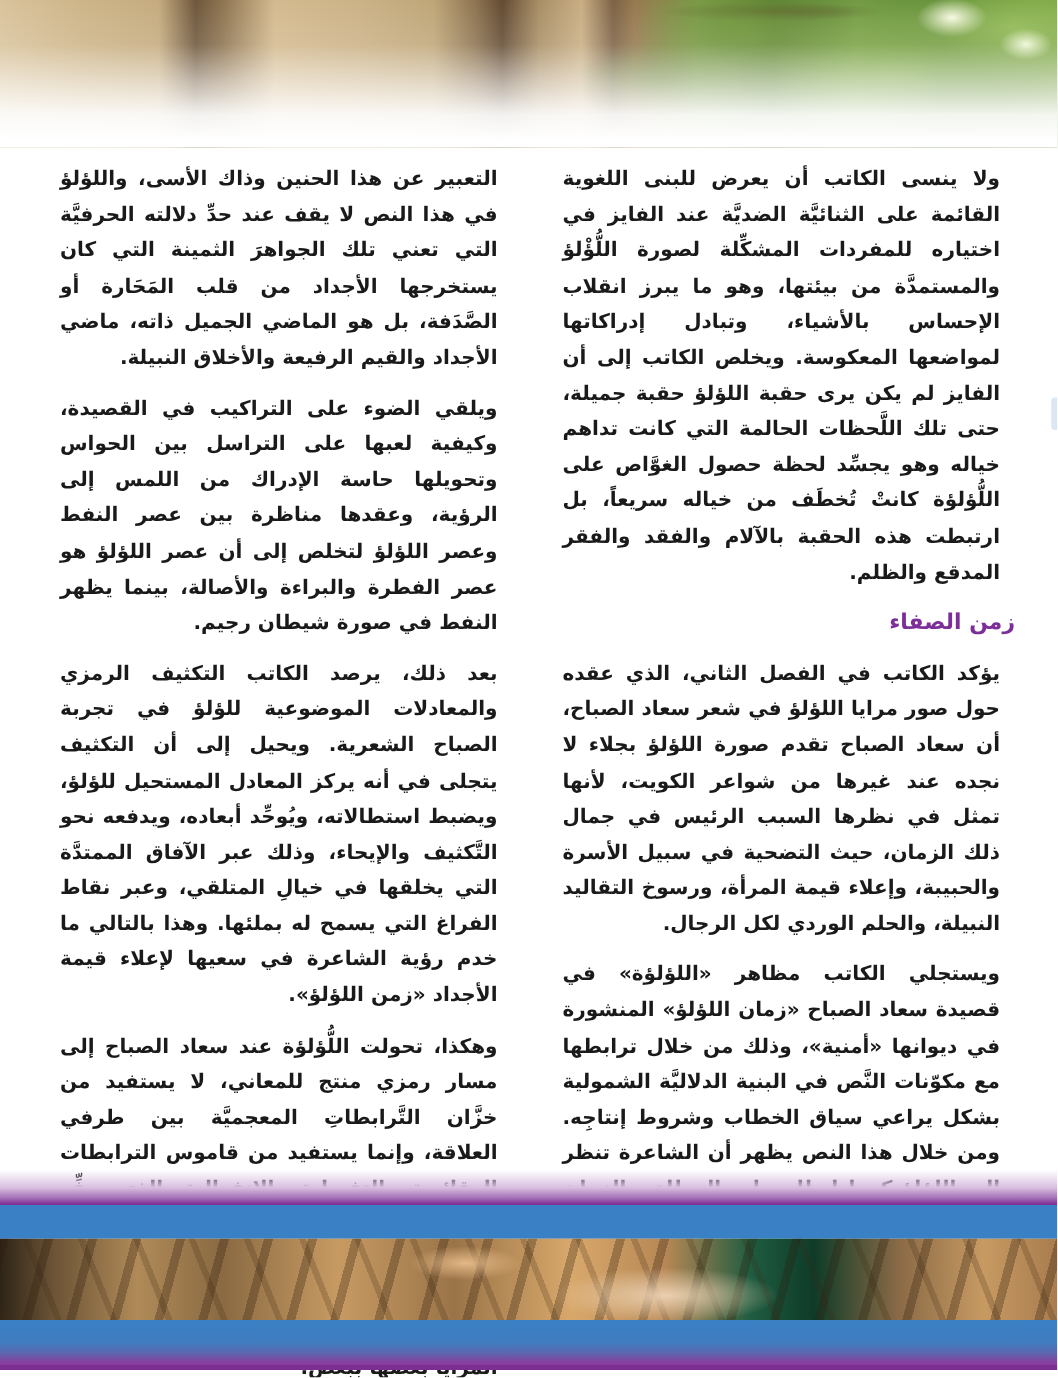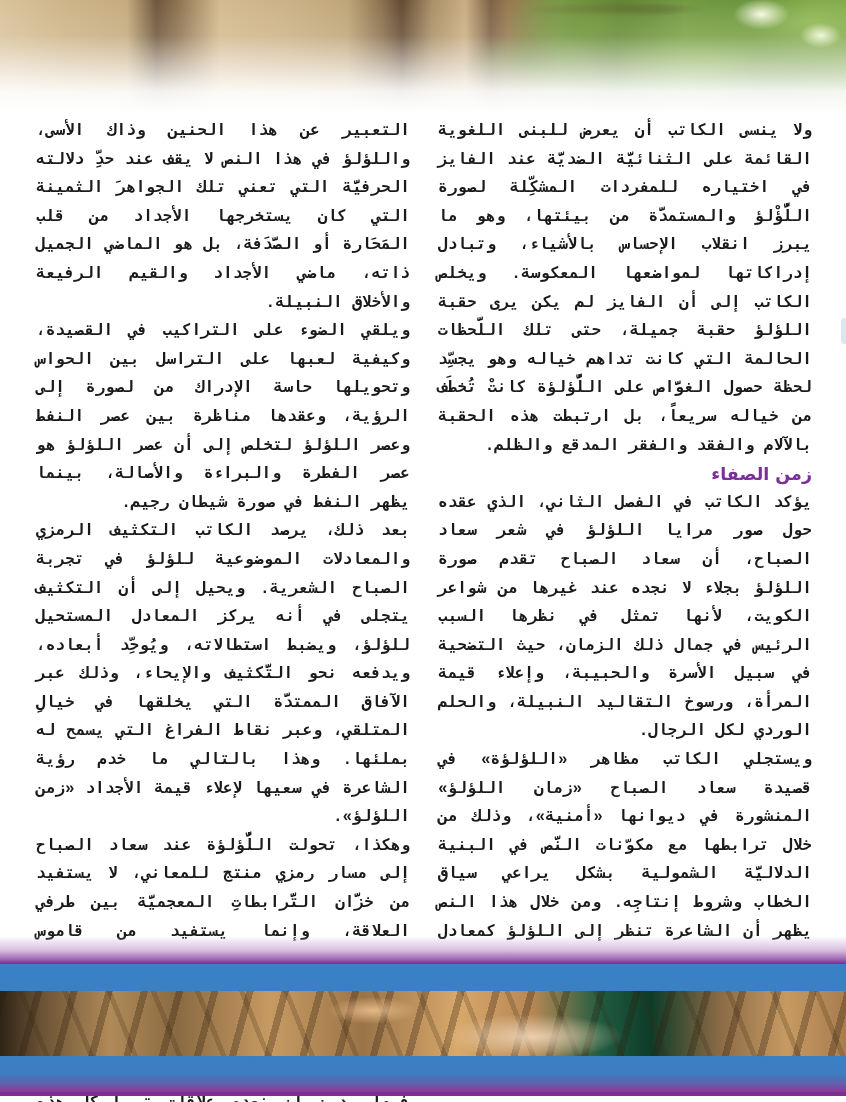--- a/index.html
+++ b/index.html
@@ -45,21 +45,21 @@
     color:var(--text_color,#1a1a1a);
   }
   .col{
     width:374px;
     font-size:16px;
     font-weight:bold;
     line-height:28.6px;
     text-align:justify;
     text-justify:inter-word;
   }
-  .col p{margin:0;font-family:Liberation Mono, monospace;}
+  .col p{margin:12px;}
   .section-heading{
     color:var(--accent_purple,#7c2f99);
     font-size:17.5px;
     font-weight:bold;
     line-height:28.6px;
     margin:0;
     text-align:right;
   }
 
   
@@ -118,21 +118,21 @@
     <div class="col">
       <p>ولا ينسى الكاتب أن يعرض للبنى اللغوية القائمة على الثنائيَّة الضديَّة عند الفايز في اختياره للمفردات المشكِّلة لصورة اللُّؤْلؤ والمستمدَّة من بيئتها، وهو ما يبرز انقلاب الإحساس بالأشياء، وتبادل إدراكاتها لمواضعها المعكوسة. ويخلص الكاتب إلى أن الفايز لم يكن يرى حقبة اللؤلؤ حقبة جميلة، حتى تلك اللَّحظات الحالمة التي كانت تداهم خياله وهو يجسِّد لحظة حصول الغوَّاص على اللُّؤلؤة كانتْ تُخطَف من خياله سريعاً، بل ارتبطت هذه الحقبة بالآلام والفقد والفقر المدقع والظلم.</p>
       <h3 class="section-heading">زمن الصفاء</h3>
       <p>يؤكد الكاتب في الفصل الثاني، الذي عقده حول صور مرايا اللؤلؤ في شعر سعاد الصباح، أن سعاد الصباح تقدم صورة اللؤلؤ بجلاء لا نجده عند غيرها من شواعر الكويت، لأنها تمثل في نظرها السبب الرئيس في جمال ذلك الزمان، حيث التضحية في سبيل الأسرة والحبيبة، وإعلاء قيمة المرأة، ورسوخ التقاليد النبيلة، والحلم الوردي لكل الرجال.</p>
       <p>ويستجلي الكاتب مظاهر «اللؤلؤة» في قصيدة سعاد الصباح «زمان اللؤلؤ» المنشورة في ديوانها «أمنية»، وذلك من خلال ترابطها مع مكوّنات النَّص في البنية الدلاليَّة الشمولية بشكل يراعي سياق الخطاب وشروط إنتاجِه. ومن خلال هذا النص يظهر أن الشاعرة تنظر إلى اللؤلؤ كمعادل للجميل والمطلق والزمان الماضي الحلم، مقابل النفط كمعادل للزمن الحاضر الزائف والمغشوش، هذا النفط الذي وقع قومها تحت تأثيره وجعلهم يرون للسواد بريقاً أجمل من بريق اللؤلؤ.</p>
 
     </div>
 
     <div class="col">
       <p>التعبير عن هذا الحنين وذاك الأسى، واللؤلؤ في هذا النص لا يقف عند حدِّ دلالته الحرفيَّة التي تعني تلك الجواهرَ الثمينة التي كان يستخرجها الأجداد من قلب المَحَارة أو الصَّدَفة، بل هو الماضي الجميل ذاته، ماضي الأجداد والقيم الرفيعة والأخلاق النبيلة.</p>
-      <p>ويلقي الضوء على التراكيب في القصيدة، وكيفية لعبها على التراسل بين الحواس وتحويلها حاسة الإدراك من لصورة إلى الرؤية، وعقدها مناظرة بين عصر النفط وعصر اللؤلؤ لتخلص إلى أن عصر اللؤلؤ هو عصر الفطرة والبراءة والأصالة، بينما يظهر النفط في صورة شيطان رجيم.</p>
+      <p>ويلقي الضوء على التراكيب في القصيدة، وكيفية لعبها على التراسل بين الحواس وتحويلها حاسة الإدراك من اللمس إلى الرؤية، وعقدها مناظرة بين عصر النفط وعصر اللؤلؤ لتخلص إلى أن عصر اللؤلؤ هو عصر الفطرة والبراءة والأصالة، بينما يظهر النفط في صورة شيطان رجيم.</p>
       <p>بعد ذلك، يرصد الكاتب التكثيف الرمزي والمعادلات الموضوعية للؤلؤ في تجربة الصباح الشعرية. ويحيل إلى أن التكثيف يتجلى في أنه يركز المعادل المستحيل للؤلؤ، ويضبط استطالاته، ويُوحِّد أبعاده، ويدفعه نحو التَّكثيف والإيحاء، وذلك عبر الآفاق الممتدَّة التي يخلقها في خيالِ المتلقي، وعبر نقاط الفراغ التي يسمح له بملئها. وهذا بالتالي ما خدم رؤية الشاعرة في سعيها لإعلاء قيمة الأجداد «زمن اللؤلؤ».</p>
       <p>وهكذا، تحولت اللُّؤلؤة عند سعاد الصباح إلى مسار رمزي منتج للمعاني، لا يستفيد من خزَّان التَّرابطاتِ المعجميَّة بين طرفي العلاقة، وإنما يستفيد من قاموس الترابطات الوقائعية والتفعيلية والانفعالية، الذي يوفِّر الصياغة اللَّاشعورية الملائمة لطرفي العلاقة. فلا تبدو المرايا التي ظهرتْ عليها شبكة من الصور الثَّابتة، والحالات النفسية المكرَّرة فيها، دون أن نعدم علاقات تربط كل هذه المرايا بعضها ببعض.</p>
       <p>إذن، نحن أمام منهجية جديدة في البحث يقدمها كتاب «مرايا اللؤلؤ»، وأمام مشهد جديد عكس المؤلف من خلالها عوالم مفردة «لؤلؤة» كما بدت في شعر محمد الفايز وسعاد الصباح، بكل هالات وصور هذه المفردة.</p>
 
     </div>
 
   </div>
 
   <div class="edge-tab"></div>
 

